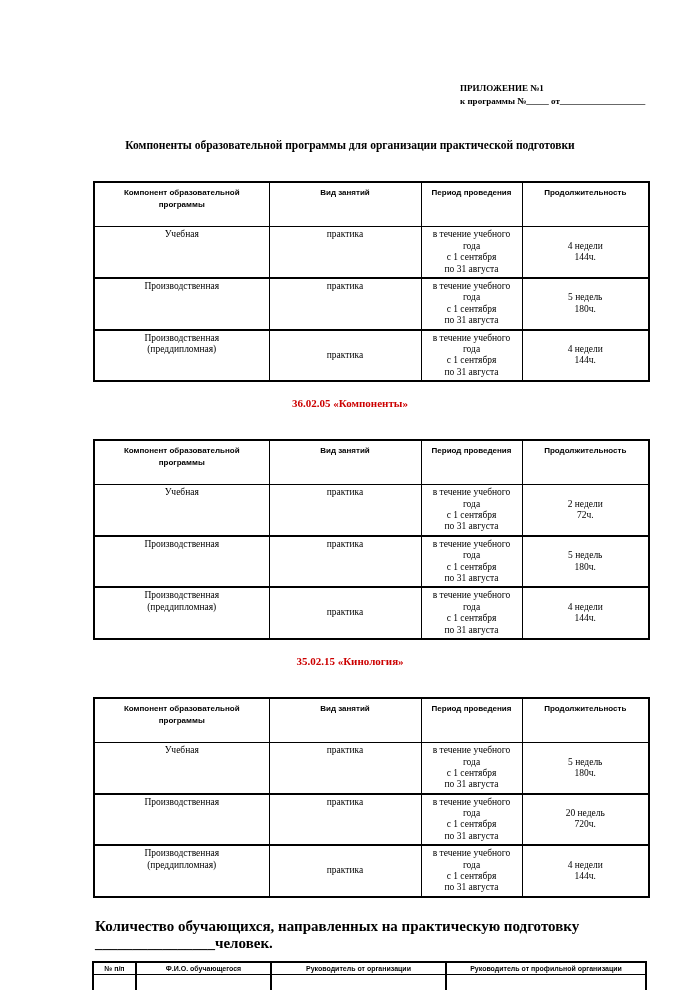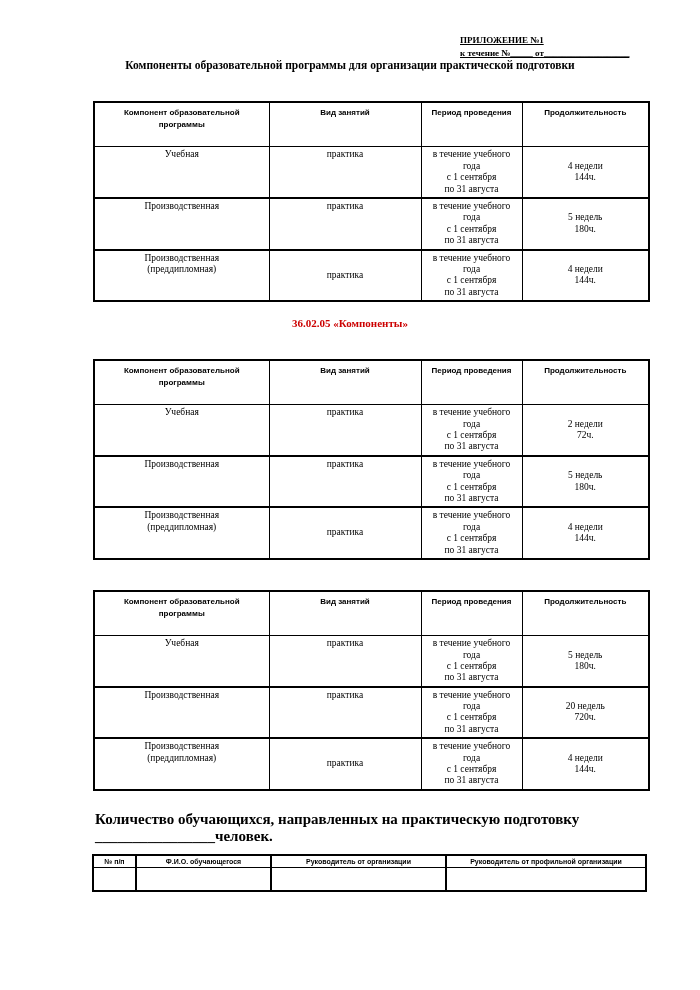--- a/index.html
+++ b/index.html
@@ -7,27 +7,27 @@
     width: 700px;
     height: 990px;
     background: #ffffff;
     color: #000;
     font-family: "Liberation Serif", serif;
     overflow: hidden;
   }
   .appendix {
     width: 192px;
     margin: 0 48px 0 auto;
-    padding-top: 34px;
+    padding-top: 82px;
     font-weight: bold;
     font-size: 9px;
     line-height: 1.4;
-    text-decoration: underline;
   }
   .doc-title {
+    margin-top: 32px;
     text-align: center;
     font-weight: bold;
     font-size: 11.5px;
   }
   .section-heading {
     margin: 15px 0 0;
     text-align: center;
     font-weight: bold;
     font-size: 11px;
     color: #cc0000;
@@ -103,21 +103,21 @@
     border: 2px solid #000;
     border-top-width: 1px;
     border-bottom-width: 1px;
   }
 </style>
 </head>
 <body>
 
 <div class="appendix">
   <div>ПРИЛОЖЕНИЕ №1</div>
-  <div>к течение №_____ от___________________</div>
+  <div>к программы №_____ от___________________</div>
 </div>
 
 <div class="doc-title">Компоненты образовательной программы для организации практической подготовки</div>
 
 <div class="section">
   <table class="main">
     <colgroup>
         <col class="c1">
         <col class="c2">
         <col class="c3">
@@ -214,20 +214,21 @@
 с 1 сентября
 по 31 августа</td>
         <td>4 недели
 144ч.</td>
       </tr>
     </tbody>
   </table>
 </div>
 
 <div class="section">
+  <div class="section-heading">35.02.15  «Кинология»</div>
   <table class="main">
     <colgroup>
         <col class="c1">
         <col class="c2">
         <col class="c3">
         <col class="c4">
       </colgroup>
     <thead>
       <tr>
         <th>Компонент образовательной программы</th>

